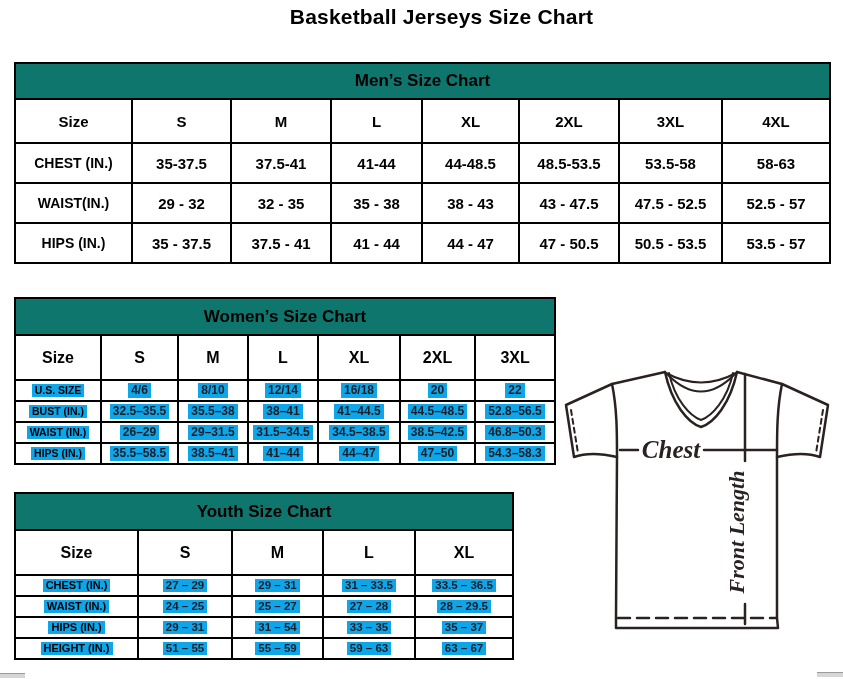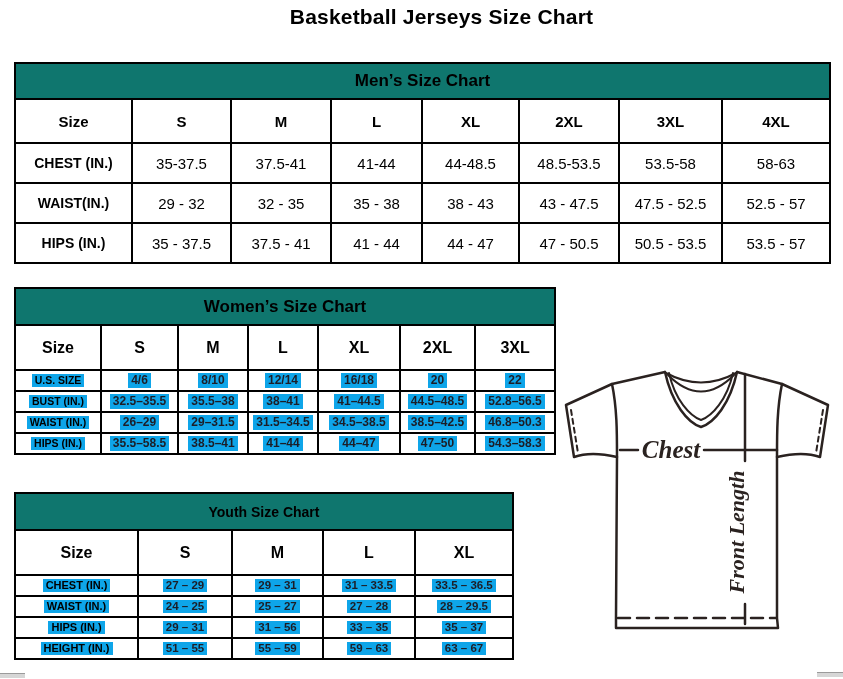--- a/index.html
+++ b/index.html
@@ -13,32 +13,32 @@
   table.size-table th, table.size-table td {
     border:2px solid #000; text-align:center; vertical-align:middle; padding:0;
     overflow:hidden; white-space:nowrap; }
   .table-title { background:#0f766e; font-weight:bold; }
 
   
   table.men { left:14px; top:62px; width:815px; }
   table.men .table-title { height:34px; font-size:17px; }
   table.men .head-row th { height:42px; font-size:15px; }
   table.men tbody th { height:38px; font-size:14px; font-weight:bold; }
-  table.men tbody td { font-size:15px; font-weight:normal; }
-
-  
-  table.women { left:14px; top:287px; width:540px; }
+  table.men tbody td { font-size:15px; font-weight:bold; }
+
+  
+  table.women { left:14px; top:297px; width:540px; }
   table.women .table-title { height:35px; font-size:17px; }
   table.women .head-row th { height:43px; font-size:16px; }
   table.women tbody th { height:19px; font-size:10.5px; font-weight:bold; }
   table.women tbody td { font-size:12px; font-weight:bold; color:#1d1d26; }
 
   
   table.youth { left:14px; top:492px; width:498px; }
-  table.youth .table-title { height:35px; font-size:14px; }
+  table.youth .table-title { height:35px; font-size:17px; }
   table.youth .head-row th { height:43px; font-size:16px; }
   table.youth tbody th { height:19px; font-size:11px; font-weight:bold; }
   table.youth tbody td { font-size:11.5px; font-weight:bold; color:#1d1d26; }
 
   
   table.women tbody .hl, table.youth tbody .hl {
     background:#0ea5e9; padding:0 3px; display:inline-block; line-height:1.2; }
   table.men tbody .hl { background:transparent; }
 
   
@@ -213,21 +213,21 @@
         <tr>
           <th><span class="hl">WAIST (IN.)</span></th>
           <td><span class="hl">24 – 25</span></td>
           <td><span class="hl">25 – 27</span></td>
           <td><span class="hl">27 – 28</span></td>
           <td><span class="hl">28 – 29.5</span></td>
         </tr>
         <tr>
           <th><span class="hl">HIPS (IN.)</span></th>
           <td><span class="hl">29 – 31</span></td>
-          <td><span class="hl">31 – 56</span></td>
+          <td><span class="hl">31 – 54</span></td>
           <td><span class="hl">33 – 35</span></td>
           <td><span class="hl">35 – 37</span></td>
         </tr>
         <tr>
           <th><span class="hl">HEIGHT (IN.)</span></th>
           <td><span class="hl">51 – 55</span></td>
           <td><span class="hl">55 – 59</span></td>
           <td><span class="hl">59 – 63</span></td>
           <td><span class="hl">63 – 67</span></td>
         </tr>

